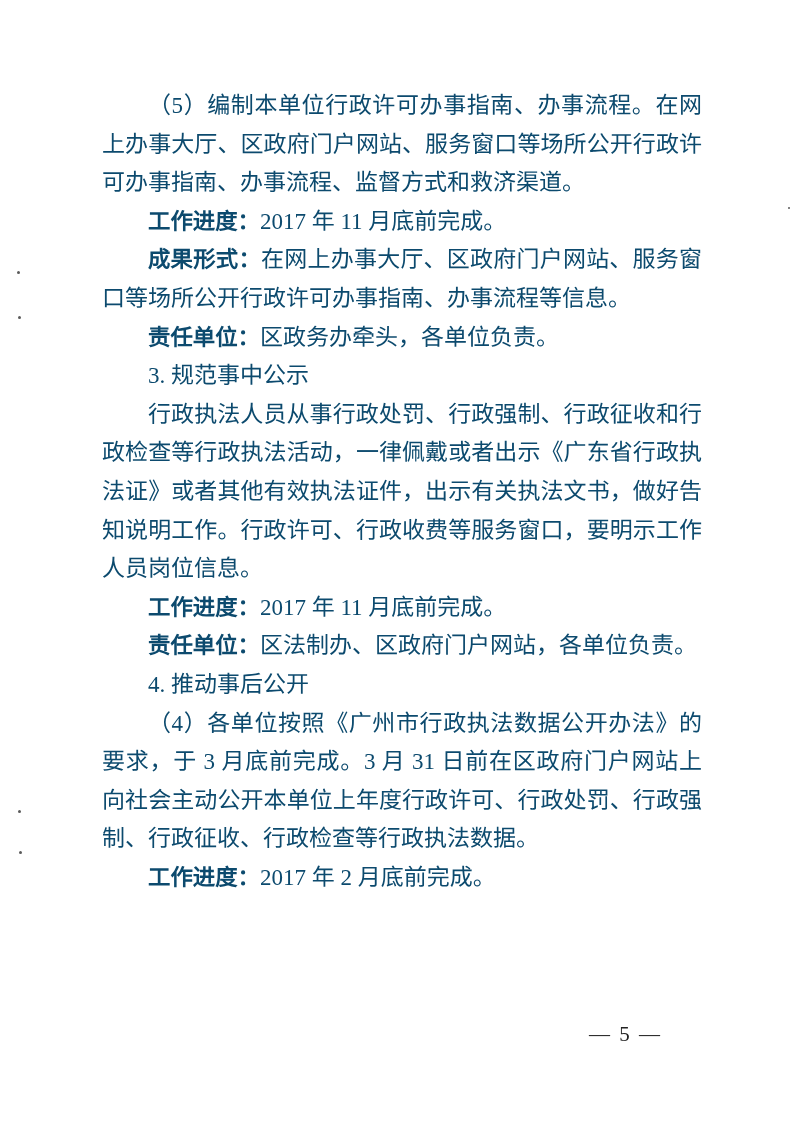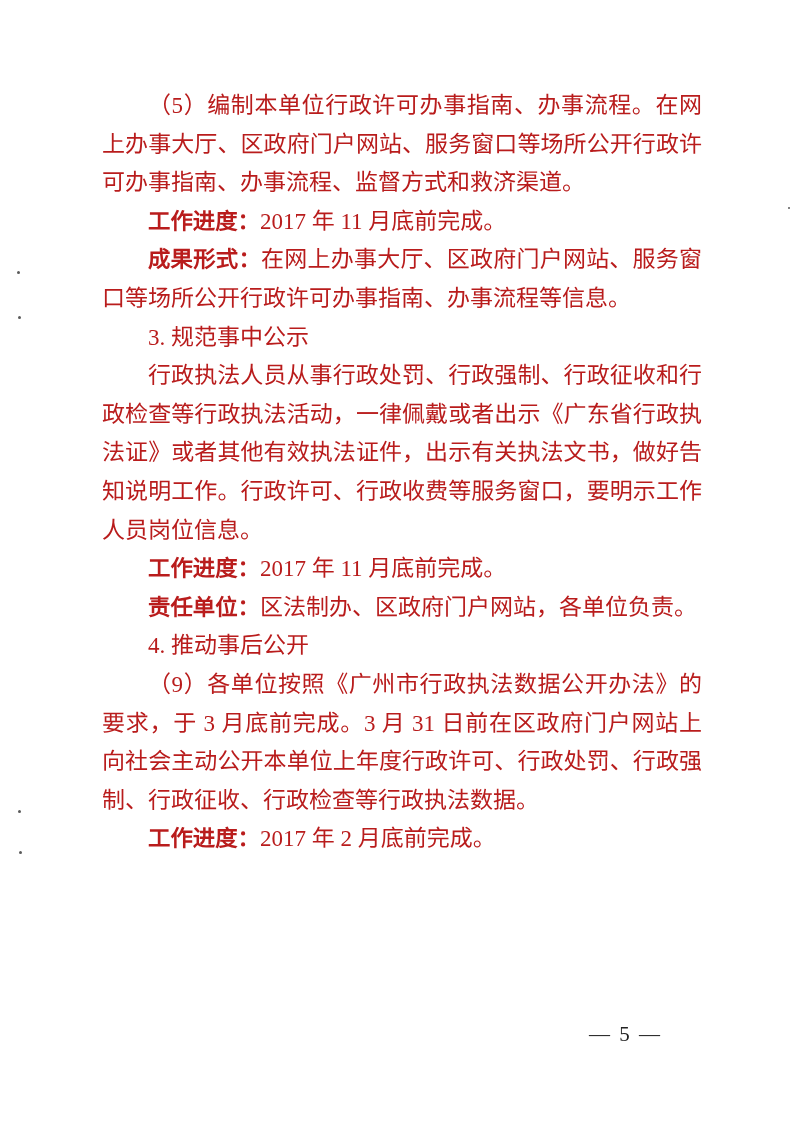--- a/index.html
+++ b/index.html
@@ -31,21 +31,21 @@
   }
   .para {
     margin: 0;
     font-size: 23px;
     line-height: 38.6px;
     text-align: justify;
     text-justify: inter-ideograph;
     text-indent: 2em;
     letter-spacing: 0;
     word-break: break-all;
-    color: #b91c1c;
+    color: #0c4a6e;
   }
   .para .label {
     font-weight: 700;
     font-family: Liberation Serif, serif;
     font-size: 22.4px;
   }
   .footer {
     position: absolute;
     top: 1022px;
     left: 0;
@@ -77,33 +77,34 @@
 <div class="page">
 
   <div class="text-block">
 
     <p class="para"><span>（5）编制本单位行政许可办事指南、办事流程。在网上办事大厅、区政府门户网站、服务窗口等场所公开行政许可办事指南、办事流程、监督方式和救济渠道。</span></p>
 
     <p class="para"><span class="label">工作进度：</span><span>2017 年 11 月底前完成。</span></p>
 
     <p class="para"><span class="label">成果形式：</span><span>在网上办事大厅、区政府门户网站、服务窗口等场所公开行政许可办事指南、办事流程等信息。</span></p>
 
+    <p class="para"><span class="label">责任单位：</span><span>区政务办牵头，各单位负责。</span></p>
 
     <p class="para"><span>3. 规范事中公示</span></p>
 
     <p class="para"><span>行政执法人员从事行政处罚、行政强制、行政征收和行政检查等行政执法活动，一律佩戴或者出示《广东省行政执法证》或者其他有效执法证件，出示有关执法文书，做好告知说明工作。行政许可、行政收费等服务窗口，要明示工作人员岗位信息。</span></p>
 
     <p class="para"><span class="label">工作进度：</span><span>2017 年 11 月底前完成。</span></p>
 
 
     <p class="para"><span class="label">责任单位：</span><span>区法制办、区政府门户网站，各单位负责。</span></p>
 
     <p class="para"><span>4. 推动事后公开</span></p>
 
-    <p class="para"><span>（9）各单位按照《广州市行政执法数据公开办法》的要求，于 3 月底前完成。3 月 31 日前在区政府门户网站上向社会主动公开本单位上年度行政许可、行政处罚、行政强制、行政征收、行政检查等行政执法数据。</span></p>
+    <p class="para"><span>（4）各单位按照《广州市行政执法数据公开办法》的要求，于 3 月底前完成。3 月 31 日前在区政府门户网站上向社会主动公开本单位上年度行政许可、行政处罚、行政强制、行政征收、行政检查等行政执法数据。</span></p>
 
     <p class="para"><span class="label">工作进度：</span><span>2017 年 2 月底前完成。</span></p>
 
 
   </div>
 
   <div class="footer"><span>— 5 —</span></div>
 
   <div class="speck s1"></div>
   <div class="speck s2"></div>

